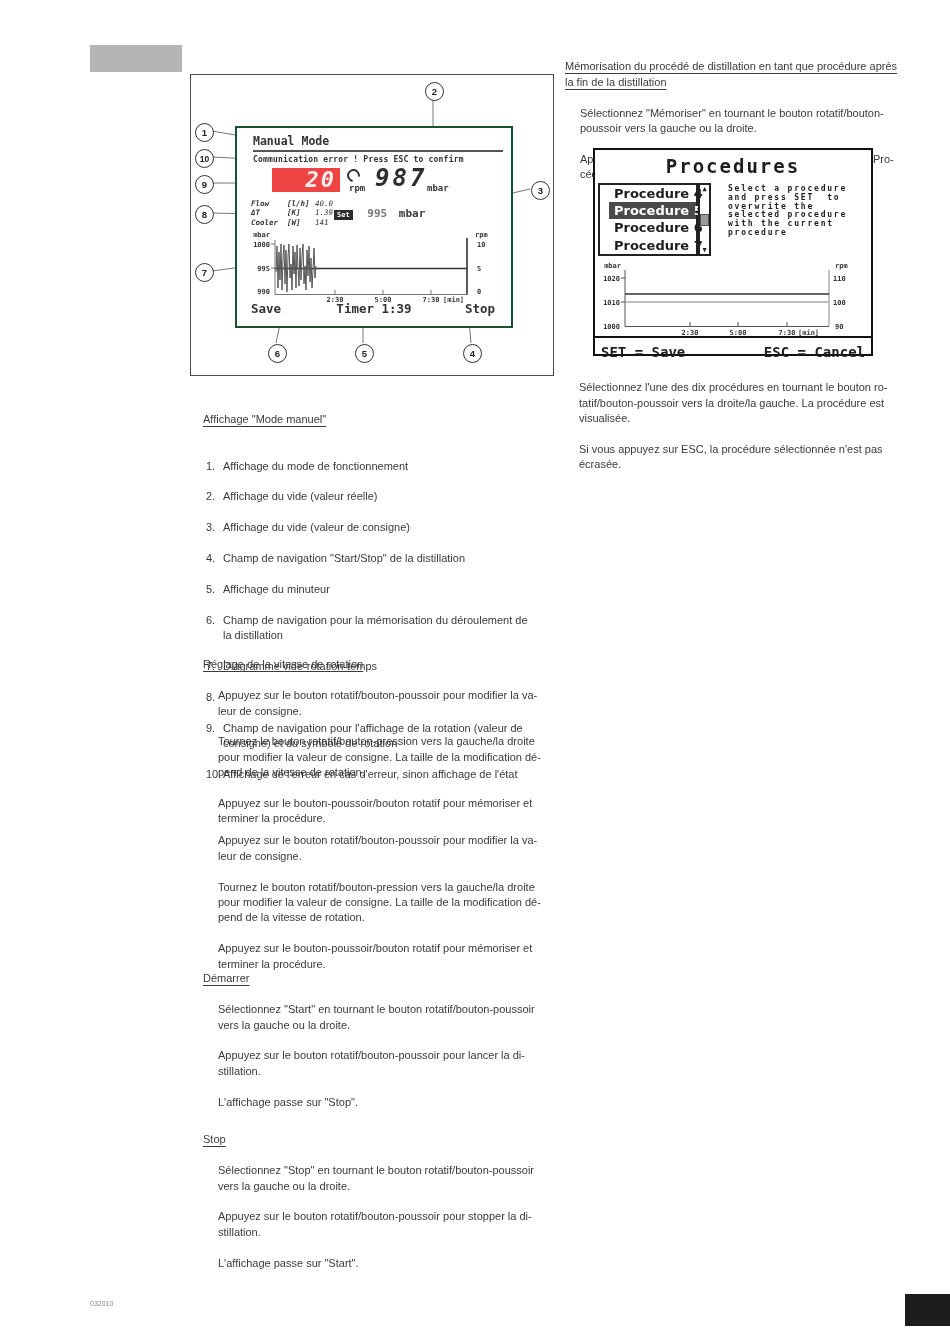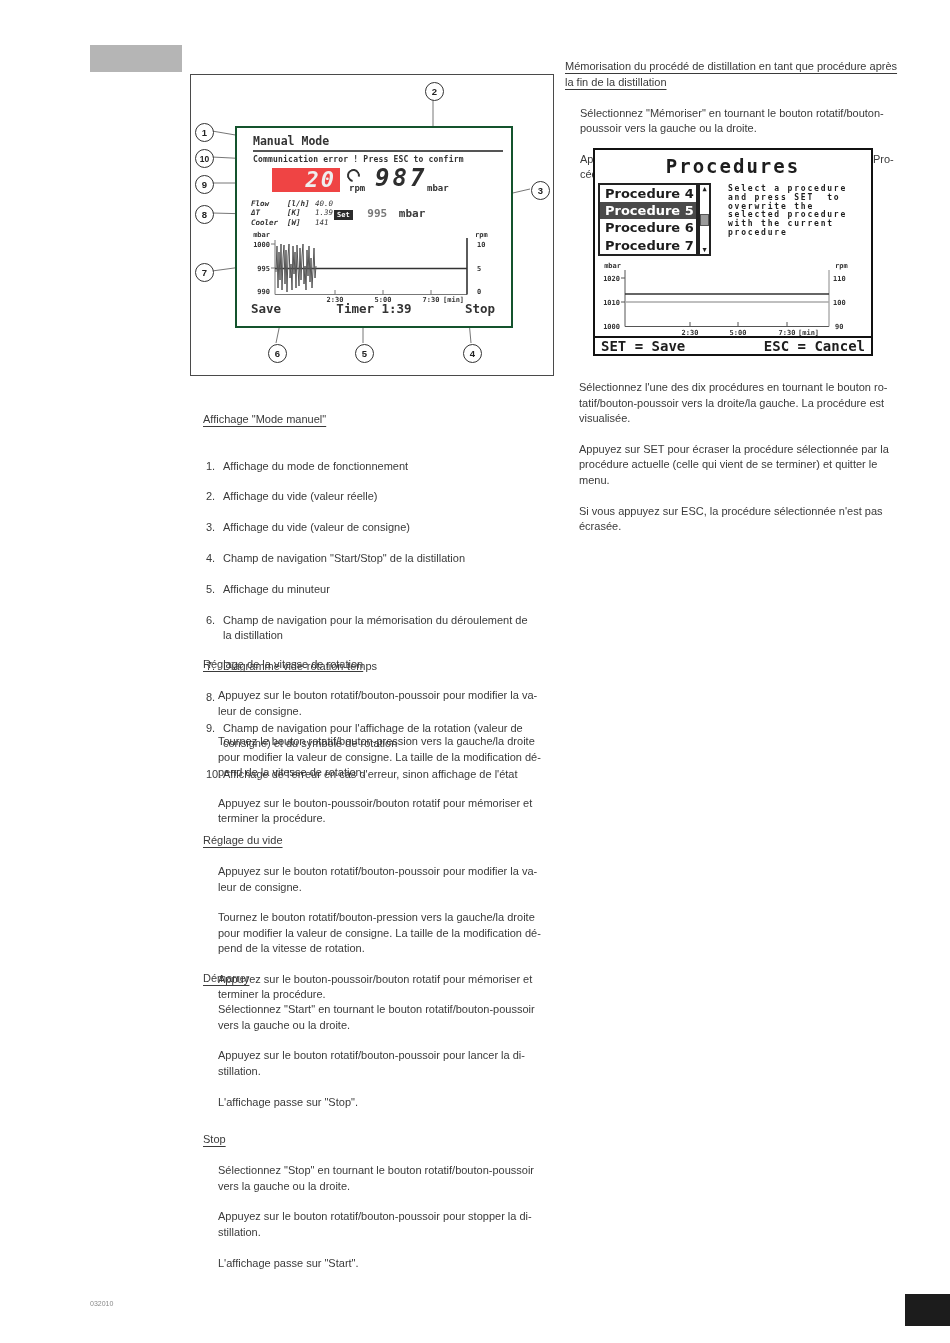--- a/index.html
+++ b/index.html
@@ -32,29 +32,29 @@
              background:#fff; display:flex; align-items:center; justify-content:center;
              font-weight:bold; font-size:9.5px; color:#222; }
   .rot-icon { position:absolute; width:13px; height:13px; border:2.6px solid #333; border-radius:50%;
               border-bottom-color:transparent; transform:rotate(-35deg); box-sizing:border-box; }
 
   
   .proc { position:absolute; border:2px solid #111; background:#fff; color:#1d1d1d;
           font-family:"DejaVu Sans Mono", monospace; }
   .proc-title { position:absolute; width:100%; text-align:center; font-weight:bold; font-size:19px; letter-spacing:2px; }
   .proc-list { position:absolute; border:2px solid #222; box-sizing:border-box;
-               font-family:"DejaVu Sans", sans-serif; font-weight:bold; font-size:13px; }
+               font-family:"DejaVu Sans", sans-serif; font-weight:bold; font-size:13px;padding-left:9px; }
   .proc-item { height:17.2px; line-height:17.2px; padding-left:5px; white-space:nowrap; }
   .proc-item.sel { background:#4a4a4a; color:#fff; }
   .proc-scroll { position:absolute; border:2px solid #222; box-sizing:border-box; display:flex;
                  flex-direction:column; justify-content:space-between; align-items:center; font-size:7px; }
   .proc-thumb { width:7px; height:10px; background:#9a9a9a; border:1px solid #555; }
   .proc-help { position:absolute; font-weight:bold; font-size:8px; letter-spacing:1.8px;
                line-height:8.8px; white-space:pre; }
-  .proc-footkey { position:absolute; font-weight:bold; font-size:14px; }
+  .proc-footkey { position:absolute; font-weight:bold; font-size:14px;margin-top:6px; }
 
   .footer-code { position:absolute; font-size:7px; color:#8a8a8a; }
   svg text { font-family:"DejaVu Sans Mono", monospace; font-weight:bold; fill:#333; }
 </style>
 </head>
 <body>
 
 <div class="page">
 
   <div class="abs" style="left:90px;top:45px;width:92px;height:27px;background:#b5b5b5;"></div>
@@ -169,21 +169,20 @@
     <div class="para">Appuyez sur le bouton rotatif/bouton-poussoir pour modifier la va-
 leur de consigne.</div>
     <div class="para">Tournez le bouton rotatif/bouton-pression vers la gauche/la droite
 pour modifier la valeur de consigne. La taille de la modification dé-
 pend de la vitesse de rotation.</div>
     <div class="para">Appuyez sur le bouton-poussoir/bouton rotatif pour mémoriser et
 terminer la procédure.</div>
   </div>
 
   <div class="abs txt" style="left:203px;top:818px;width:350px;">
-    <div class="hdl">Réglage du vide</div>
     <div class="para">Appuyez sur le bouton rotatif/bouton-poussoir pour modifier la va-
 leur de consigne.</div>
     <div class="para">Tournez le bouton rotatif/bouton-pression vers la gauche/la droite
 pour modifier la valeur de consigne. La taille de la modification dé-
 pend de la vitesse de rotation.</div>
     <div class="para">Appuyez sur le bouton-poussoir/bouton rotatif pour mémoriser et
 terminer la procédure.</div>
   </div>
 
   <div class="abs txt" style="left:203px;top:956px;width:350px;">
@@ -263,23 +262,20 @@
 
     <div class="abs" style="left:0;right:0;top:186px;height:2px;background:#111;"></div>
     <div class="proc-footkey" style="left:6px;top:188px;">SET = Save</div>
     <div class="proc-footkey" style="right:6px;top:188px;">ESC = Cancel</div>
   </div>
 
   <div class="abs txt" style="left:565px;top:365px;width:345px;">
     <div class="para" style="padding-left:14px;">Sélectionnez l'une des dix procédures en tournant le bouton ro-
 tatif/bouton-poussoir vers la droite/la gauche. La procédure est
 visualisée.</div>
-    <div class="para" style="padding-left:14px;">Appuyez sur SET pour écraser la procédure sélectionnée par la
-procédure actuelle (celle qui vient de se terminer) et quitter le
-menu.</div>
     <div class="para" style="padding-left:14px;">Si vous appuyez sur ESC, la procédure sélectionnée n'est pas
 écrasée.</div>
   </div>
 
   <div class="footer-code" style="left:90px;top:1300px;">032010</div>
   <div class="abs" style="left:905px;top:1294px;width:45px;height:32px;background:#1c1c1c;"></div>
 
 </div>
 
 </body></html>

